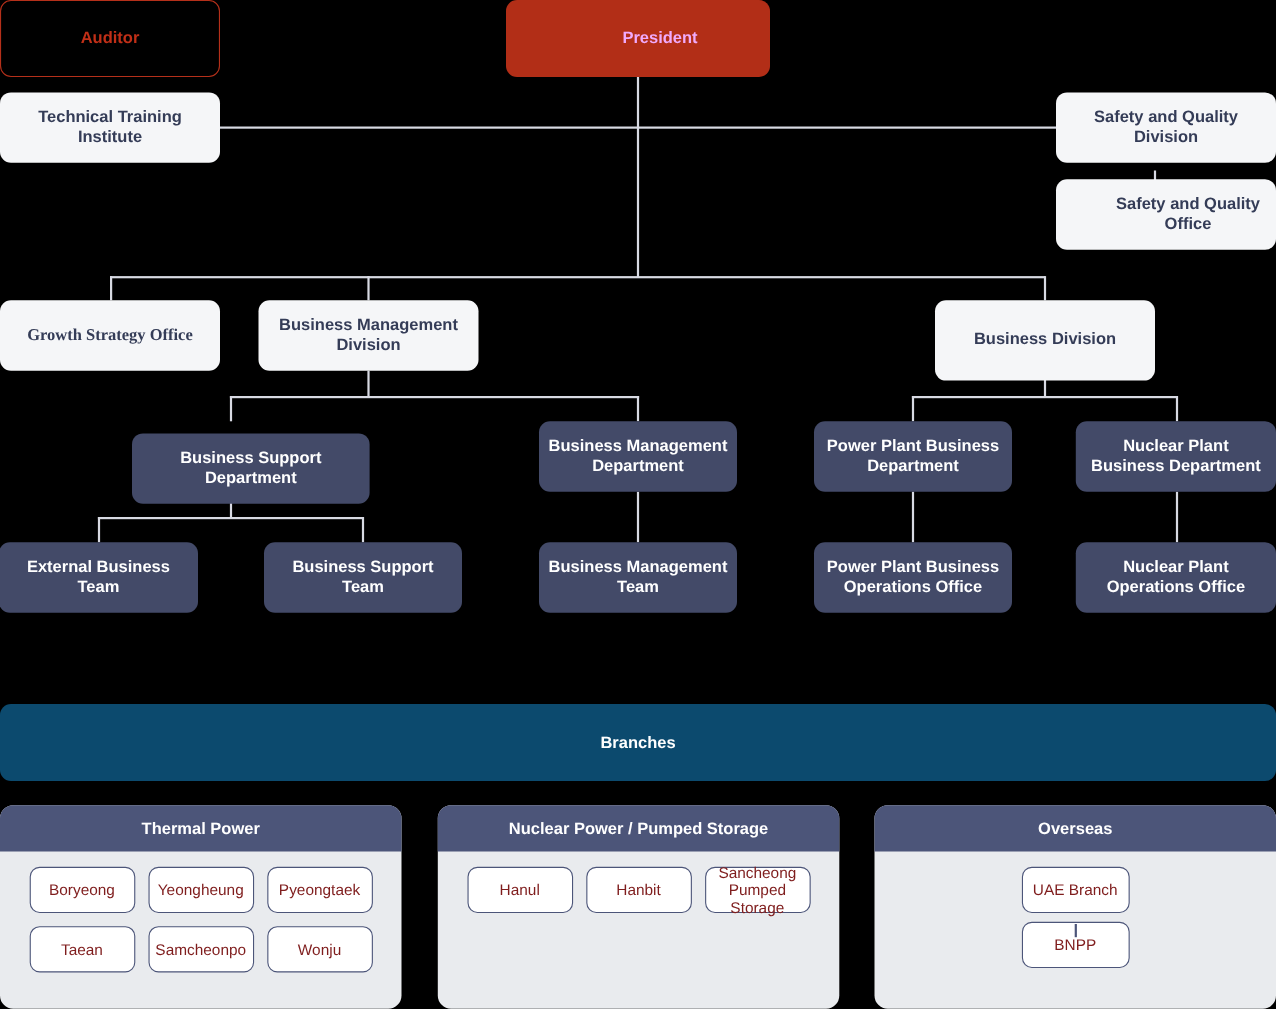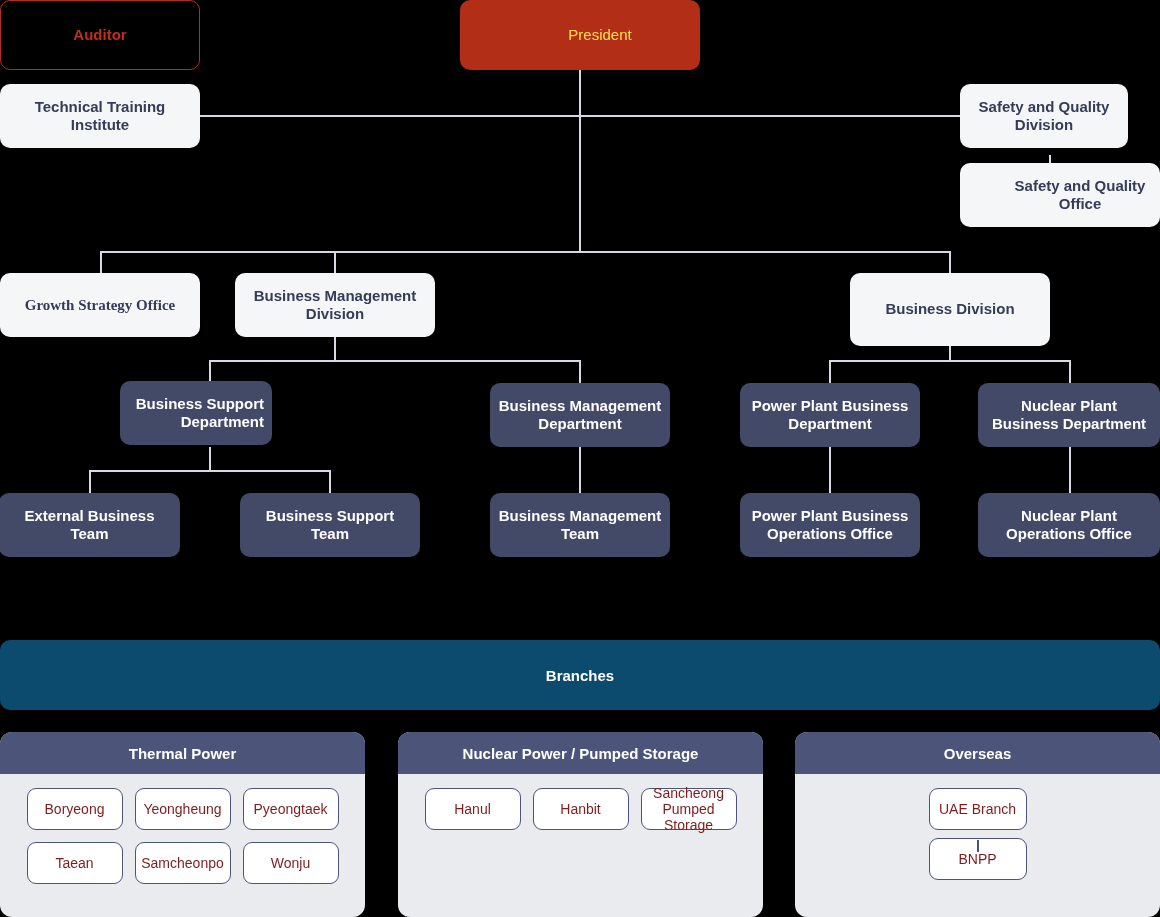--- a/index.html
+++ b/index.html
@@ -52,22 +52,22 @@
   
   .node.slate {
     background: #434a68;
     color: #ffffff;
     font-weight: bold;
     font-size: 15px;
   }
   
   .node.brick {
     background: #b22e17;
-    color: #fde047;
-    font-weight: normal;
+    color: #f0abfc;
+    font-weight: bold;
     font-size: 15px;
     padding-left: 48px;
   }
   
   .node.auditor {
     background: #000000;
     border: 1.5px solid #b5301a;
     color: #c02f17;
     font-weight: bold;
     font-size: 15px;
@@ -194,31 +194,31 @@
   <div class="line vline" style="left:829px; top:447px; height:46px;"></div>
 
   <div class="line vline" style="left:1069px; top:447px; height:46px;"></div>
 
   <div class="node auditor" style="left:0px; top:0px; width:200px; height:70px;">Auditor</div>
 
   <div class="node brick" style="left:460px; top:0px; width:240px; height:70px;">President</div>
 
   <div class="node light" style="left:0px; top:84px; width:200px; height:64px;">Technical Training Institute</div>
 
-  <div class="node light" style="left:960px; top:84px; width:168px; height:64px;">Safety and Quality Division</div>
+  <div class="node light" style="left:960px; top:84px; width:200px; height:64px;">Safety and Quality Division</div>
 
   <div class="node light" style="left:960px; top:163px; width:200px; height:64px;padding-left:48px;">Safety and Quality Office</div>
 
   <div class="node light" style="left:0px; top:273px; width:200px; height:64px;font-family:Liberation Serif, serif;">Growth Strategy Office</div>
 
   <div class="node light" style="left:235px; top:273px; width:200px; height:64px;">Business Management Division</div>
 
   <div class="node light" style="left:850px; top:273px; width:200px; height:73px;">Business Division</div>
 
-  <div class="node slate" style="left:120px; top:381px; width:152px; height:64px;text-align:right;">Business Support Department</div>
+  <div class="node slate" style="left:120px; top:394px; width:216px; height:64px;">Business Support Department</div>
 
   <div class="node slate" style="left:490px; top:383px; width:180px; height:64px;">Business Management Department</div>
 
   <div class="node slate" style="left:740px; top:383px; width:180px; height:64px;">Power Plant Business Department</div>
 
   <div class="node slate" style="left:978px; top:383px; width:182px; height:64px;">Nuclear Plant Business Department</div>
 
   <div class="node slate" style="left:-1px; top:493px; width:181px; height:64px;">External Business Team</div>
 
   <div class="node slate" style="left:240px; top:493px; width:180px; height:64px;">Business Support Team</div>

